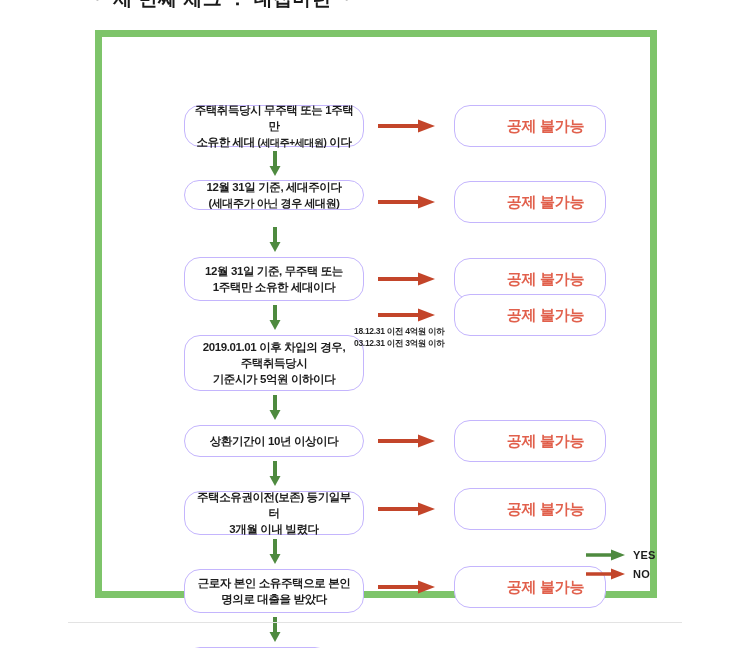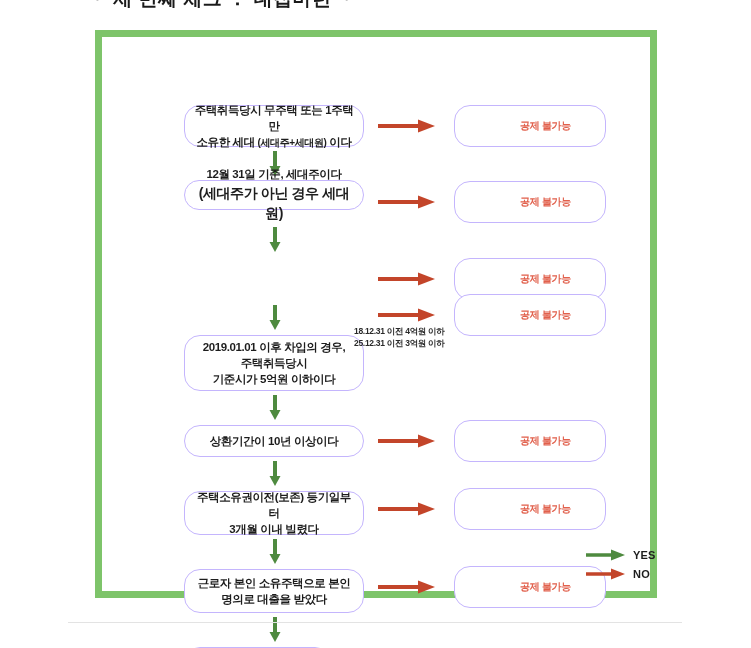--- a/index.html
+++ b/index.html
@@ -83,33 +83,33 @@
     text-align: center;
     width: 100%;
   }
   .node.question .qtext .sub {
     font-size: 10px;
     font-weight: bold;
     letter-spacing: -0.4px;
   }
   .node.question .qtext .subline {
     display: block;
-    font-size: 14px;
+    font-size: 11px;
     font-weight: bold;
     letter-spacing: -0.4px;
     margin-top: 1px;
   }
 
   .node.result {
     left: 352px;
     width: 152px;
     height: 42px;
   }
   .node.result .rtext {
-    font-size: 10px;
+    font-size: 15px;
     font-weight: bold;
     color: #e1604c;
     letter-spacing: -0.3px;
     margin-left: 31px;
   }
 
   .node.final {
     left: 82px;
     width: 147px;
     height: 40px;
@@ -209,20 +209,26 @@
     </div>
   </div>
 
   <div class="v-arrow" style="top:190px;">
     <svg width="12" height="26" viewBox="0 0 12 26">
       <path d="M6 0 L6 16" stroke="#4e8a3f" stroke-width="4" fill="none"></path>
       <path d="M0.5 15 L11.5 15 L6 25 Z" fill="#4e8a3f"></path>
     </svg>
   </div>
 
+  <div class="node question" style="top:220px; height:44px;">
+    <div class="qtext">
+      <span>12월 31일 기준, 무주택 또는</span><br>
+      <span>1주택만 소유한 세대이다</span>
+    </div>
+  </div>
 
   <div class="v-arrow" style="top:268px;">
     <svg width="12" height="26" viewBox="0 0 12 26">
       <path d="M6 0 L6 16" stroke="#4e8a3f" stroke-width="4" fill="none"></path>
       <path d="M0.5 15 L11.5 15 L6 25 Z" fill="#4e8a3f"></path>
     </svg>
   </div>
 
   <div class="node question" style="top:298px; height:56px;">
     <div class="qtext">
@@ -344,21 +350,21 @@
   </div>
   <div class="node result" style="top:451px;">
     <span class="rtext">공제 불가능</span>
   </div>
   <div class="node result" style="top:529px;">
     <span class="rtext">공제 불가능</span>
   </div>
 
   <div class="branch-note">
     <div>18.12.31 이전 4억원 이하</div>
-    <div>25.12.31 이전 3억원 이하</div>
+    <div>03.12.31 이전 3억원 이하</div>
   </div>
 
   <div class="legend">
     <div class="legend-row">
       <span class="lg-arrow">
         <svg width="40" height="14" viewBox="0 0 40 14">
           <path d="M0 7 L27 7" stroke="#4e8a3f" stroke-width="3.5" fill="none"></path>
           <path d="M25 1.5 L25 12.5 L39 7 Z" fill="#4e8a3f"></path>
         </svg>
       </span>

